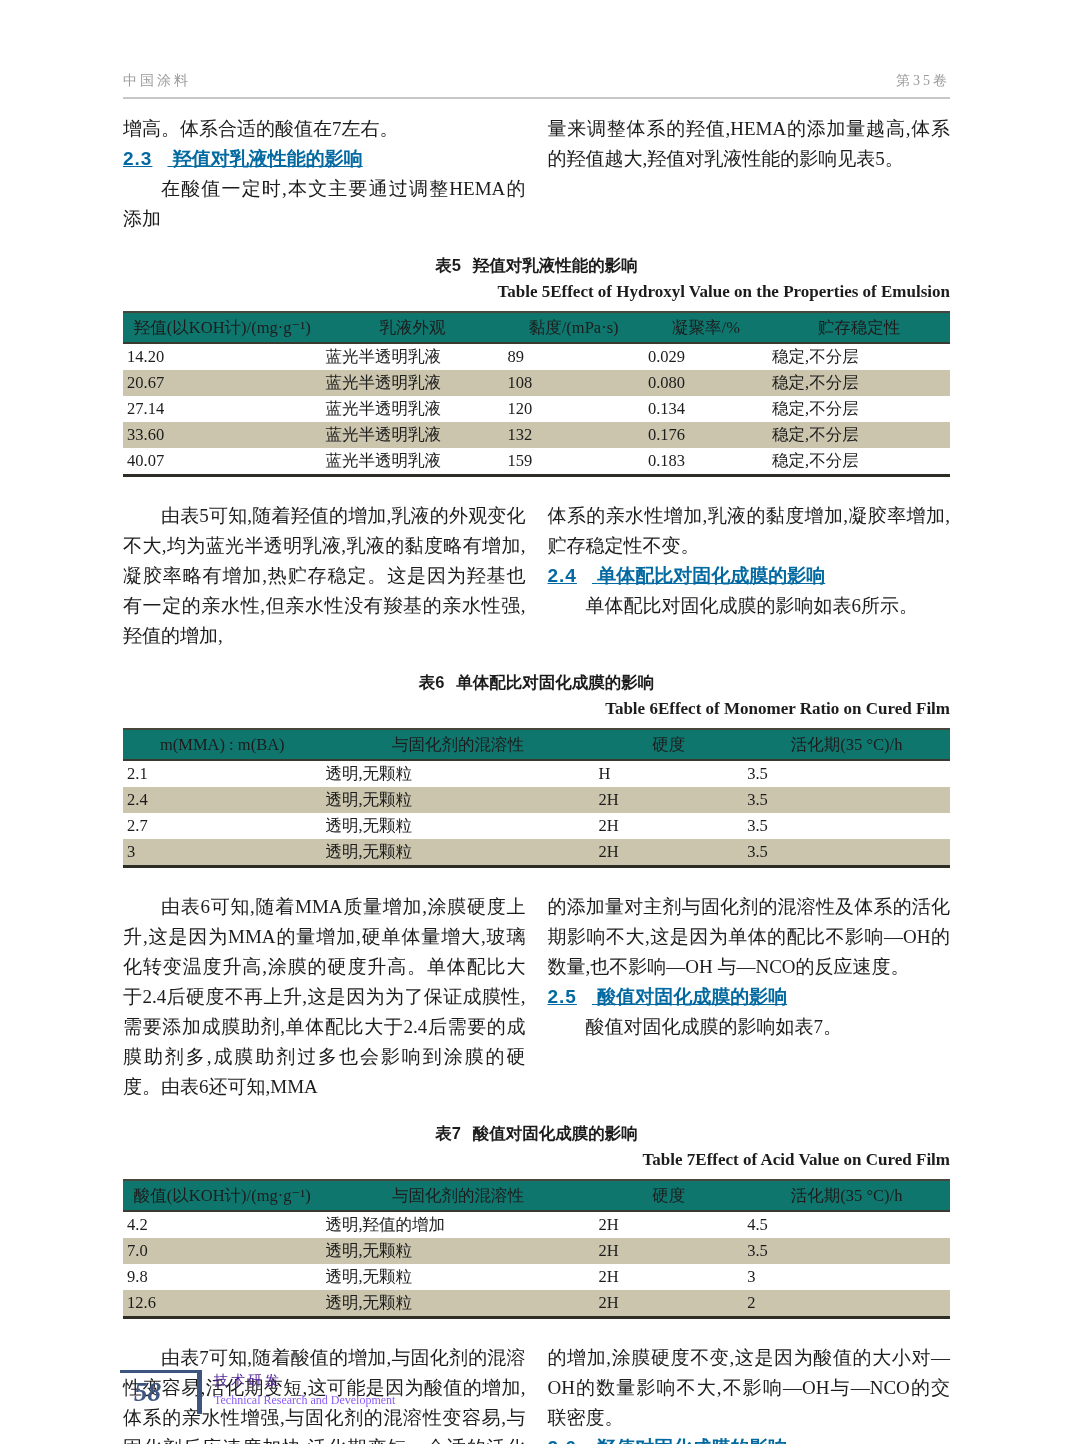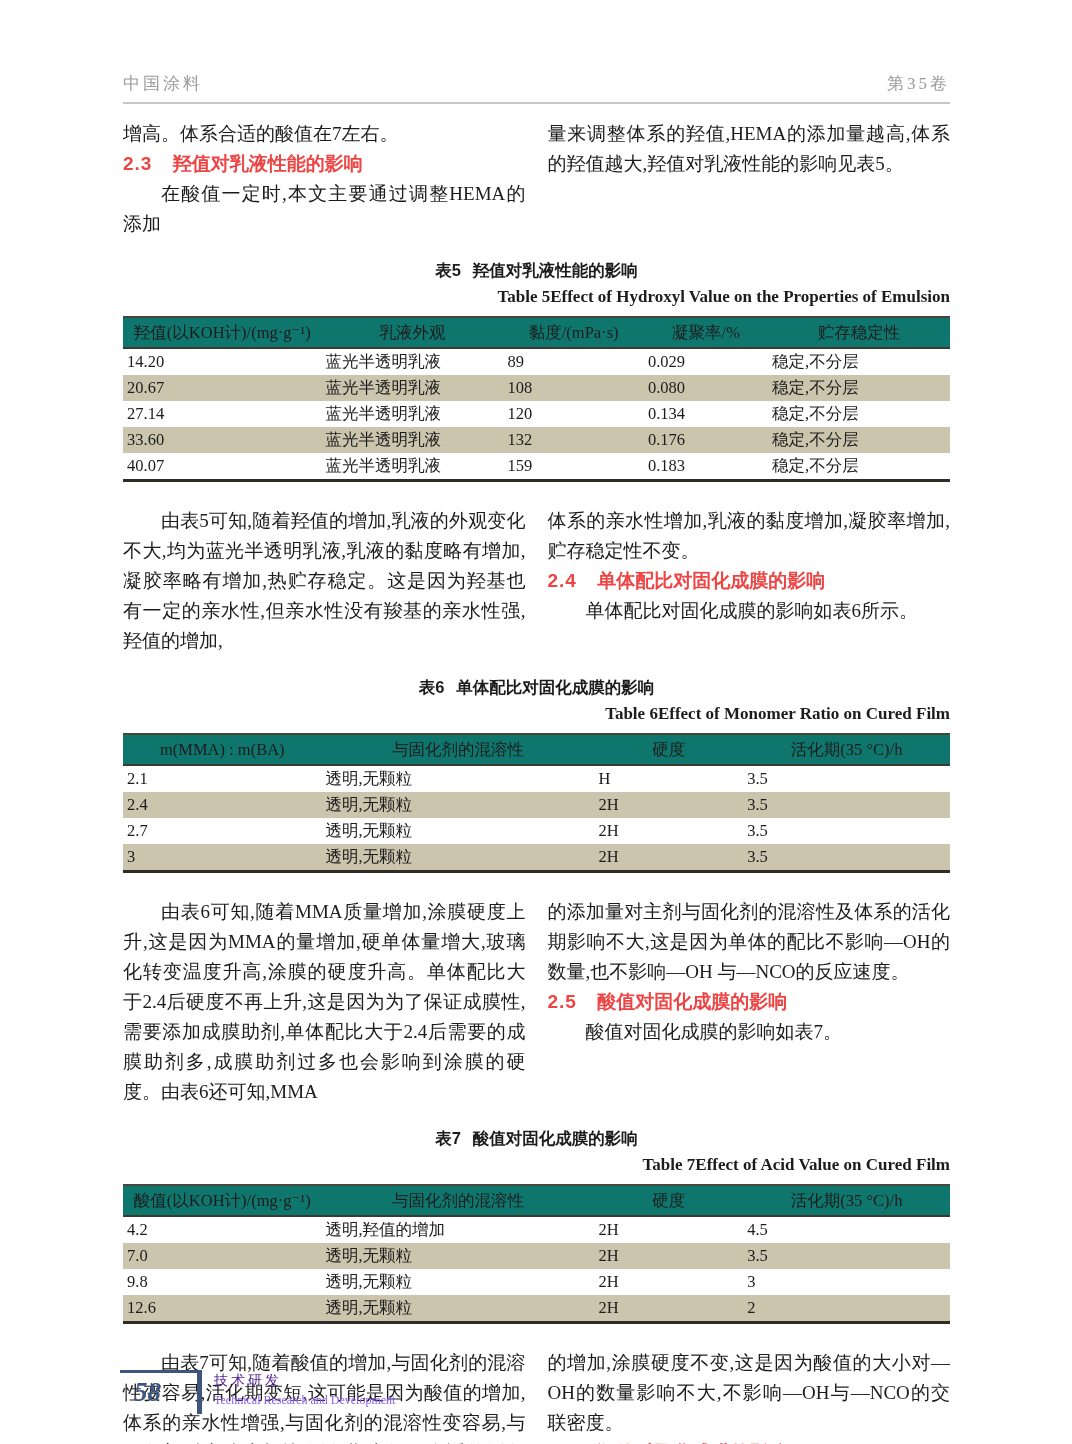--- a/index.html
+++ b/index.html
@@ -16,21 +16,21 @@
   
   .page-header {
     display: flex;
     justify-content: space-between;
     align-items: flex-end;
     margin: 0 122px 0 123px;
     padding-top: 72px;
     padding-bottom: 7px;
     border-bottom: 2px solid #c7c7c7;
     color: #9b9b9b;
-    font-size: 17px;
+    font-size: 14px;
     letter-spacing: 3px;
   }
   
   .twocol {
     display: flex;
     gap: 22px;
     margin: 15px 122px 0 123px;
   }
   .col { width: 403px; }
   .col p {
@@ -38,22 +38,23 @@
     font-size: 19px;
     line-height: 30px;
     text-align: justify;
   }
   .col p.indent { text-indent: 2em; }
   .sec-heading {
     margin: 0;
     font-size: 19px;
     line-height: 30px;
     font-weight: bold;
-    color: #ef4444;
+    color: #0369a1;
     font-family: "Liberation Sans", "DejaVu Sans", sans-serif;
+    text-decoration: underline;
   }
   .sec-heading .sec-num { margin-right: 15px; letter-spacing: 1px; }
   
   .table-block { margin: 8px 122px 0 123px; }
   .table-title-cn {
     text-align: center;
     font-weight: bold;
     font-size: 16.5px;
     line-height: 23px;
     margin-top: 20px;

